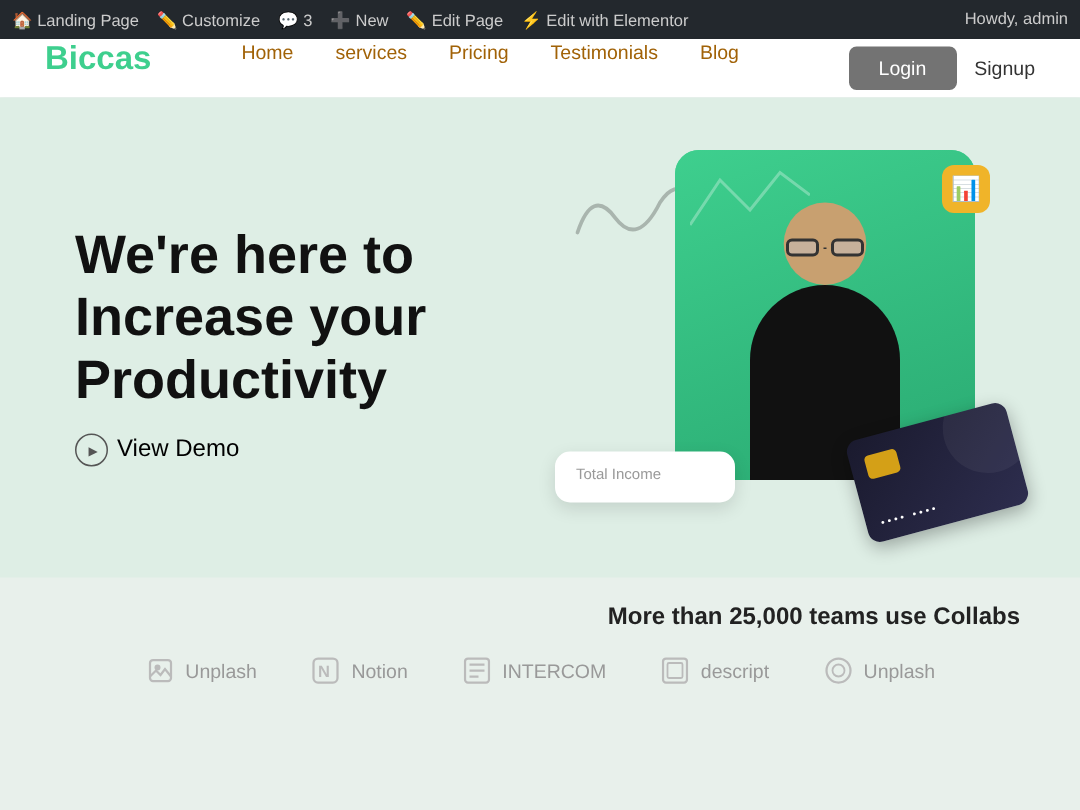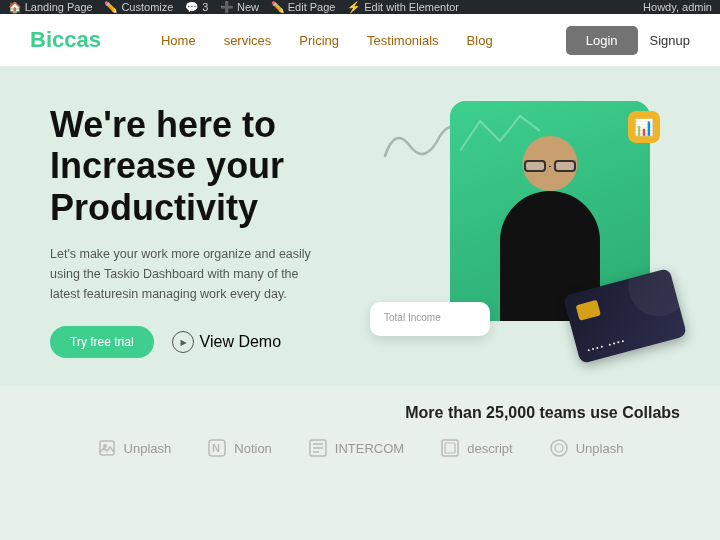--- a/index.html
+++ b/index.html
@@ -9,35 +9,34 @@
       overflow: hidden;
       font-family: -apple-system, BlinkMacSystemFont, 'Segoe UI', sans-serif;
       background: #e8f0eb;
     }
 
     
     .admin-bar {
       background: #23282d;
       color: #ccc;
       font-size: 11px;
-      height: 14px;
+      height: 26px;
       display: flex;
       align-items: center;
       padding: 0 8px;
       gap: 12px;
     }
     .admin-bar span { color: #ccc; }
     .admin-bar .howdy { margin-left: auto; }
 
     
     .navbar {
       background: #fff;
-      height: 52px;
-      display: flex;
-      align-items: center;
+      height: 39px;
+      display: flex;
       padding: 0 30px;
       box-shadow: 0 1px 3px rgba(0,0,0,0.08);
     }
     .logo {
       color: #3ecf8e;
       font-size: 22px;
       font-weight: 700;
       margin-right: 60px;
     }
     .nav-links {
@@ -311,23 +310,21 @@
   </ul>
   <div class="nav-actions">
     <button class="btn-login">Login</button>
     <button class="btn-signup">Signup</button>
   </div>
 </nav>
 
 <section class="hero">
   <div class="hero-text">
     <h1>We're here to Increase your Productivity</h1>
-    <p>Let's make your work more organize and easily using the Taskio Dashboard with many of the latest featuresin managing work every day.</p>
     <div class="hero-buttons">
-      <button class="btn-trial">Try free trial</button>
       <div style="display:flex;align-items:center;gap:6px;cursor:pointer;">
         <div class="play-circle"></div>
         <span>View Demo</span>
       </div>
     </div>
   </div>
 
   <div class="hero-image-area">
 
     <svg class="squiggle" width="80" height="60" viewBox="0 0 80 60">

